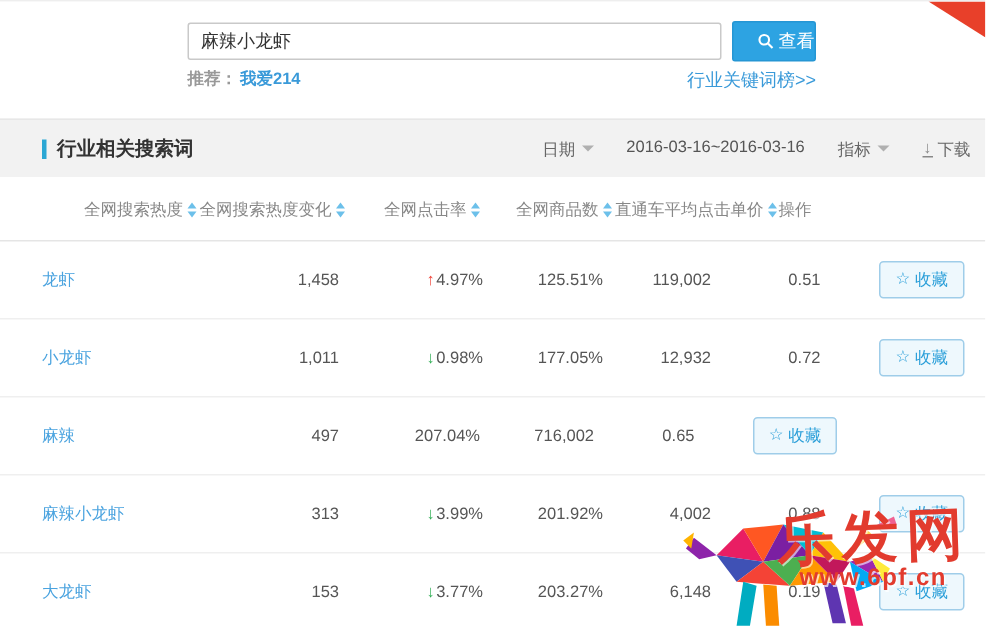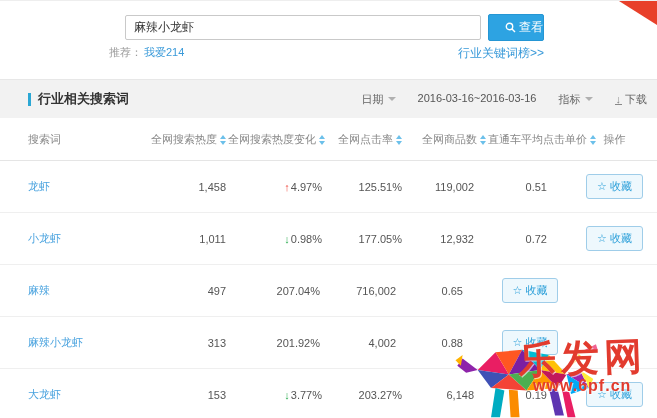--- a/index.html
+++ b/index.html
@@ -5,21 +5,21 @@
   * { margin:0; padding:0; box-sizing:border-box; }
   html,body { background:#fff; }
   body { font-family:"Liberation Sans","DejaVu Sans",sans-serif; }
   .canvas { position:relative; width:657px; height:418px; background:#fff; overflow:hidden; border-top:1px solid #eee;padding-left:44px; }
 
   
   .search-area { position:absolute; top:0; left:0; width:657px; height:78px; background:#fff; }
   .search-input { position:absolute; left:125px; top:14px; width:356px; height:25px; border:1px solid #c9c9c9; border-radius:2px; font-size:12px; color:#333; padding:0 8px; outline:none; font-family:inherit; }
   .search-btn { position:absolute; left:488px; top:13px; width:56px; height:27px; background:#2da3e2; border:1px solid #2596d4; border-radius:2px; color:#fff; font-size:12px; display:flex; align-items:center; justify-content:flex-end; gap:3px; cursor:pointer; font-family:inherit; }
   .search-btn svg { display:block; }
-  .recommend-row { position:absolute; left:109px; top:44px; font-size:11px; color:#999; }
+  .recommend-row { position:absolute; left:125px; top:44px; font-size:11px; color:#999;font-weight:bold; }
   .recommend-row a { color:#3a9ad9; text-decoration:none; margin-left:2px; }
   .kw-rank-link { position:absolute; right:113px; top:44px; font-size:12px; color:#3a9ad9; text-decoration:none; }
 
   
   .corner-ribbon { position:absolute; top:0; right:0; width:0; height:0; border-top:24px solid #e8402a; border-left:38px solid transparent; z-index:40; }
 
   
   .section-bar { position:absolute; top:78px; left:0; width:657px; height:39px; background:#f2f2f2; border-top:1px solid #e7e7e7; display:flex; align-items:center; }
   .section-title { display:flex; align-items:center; font-size:13px; font-weight:bold; color:#333; margin-left:28px; }
   .section-title::before { content:""; display:inline-block; width:3px; height:13px; background:#2ba7d4; margin-right:7px; }
@@ -102,21 +102,20 @@
       </div>
       <div class="download-ctl">
         <span class="dl-glyph">↓</span>
         <span>下载</span>
       </div>
     </div>
   </div>
 
   <div class="table-wrap">
     <div class="trow thead-row">
-        <div class="th c1"><span>搜索词</span></div>
         <div class="th c2"><span>全网搜索热度</span><span class="sort">
             <i class="up"></i>
             <i class="dn"></i>
           </span></div>
         <div class="th c3"><span>全网搜索热度变化</span><span class="sort">
             <i class="up"></i>
             <i class="dn"></i>
           </span></div>
         <div class="th c4"><span>全网点击率</span><span class="sort">
             <i class="up"></i>
@@ -167,20 +166,21 @@
     <div class="td c6">0.65</div>
     <div class="td c7"><button class="fav-btn">
               <span class="fav-star">☆</span>
               <span>收藏</span>
             </button></div>
   </div>
 
   <div class="trow data-row">
     <div class="td c1"><a href="#" class="term-link">麻辣小龙虾</a></div>
     <div class="td c2">313</div>
+    <div class="td c3"><span class="arrow down">↓</span><span>3.99%</span></div>
     <div class="td c4">201.92%</div>
     <div class="td c5">4,002</div>
     <div class="td c6">0.88</div>
     <div class="td c7"><button class="fav-btn">
               <span class="fav-star">☆</span>
               <span>收藏</span>
             </button></div>
   </div>
 
   <div class="trow data-row">

